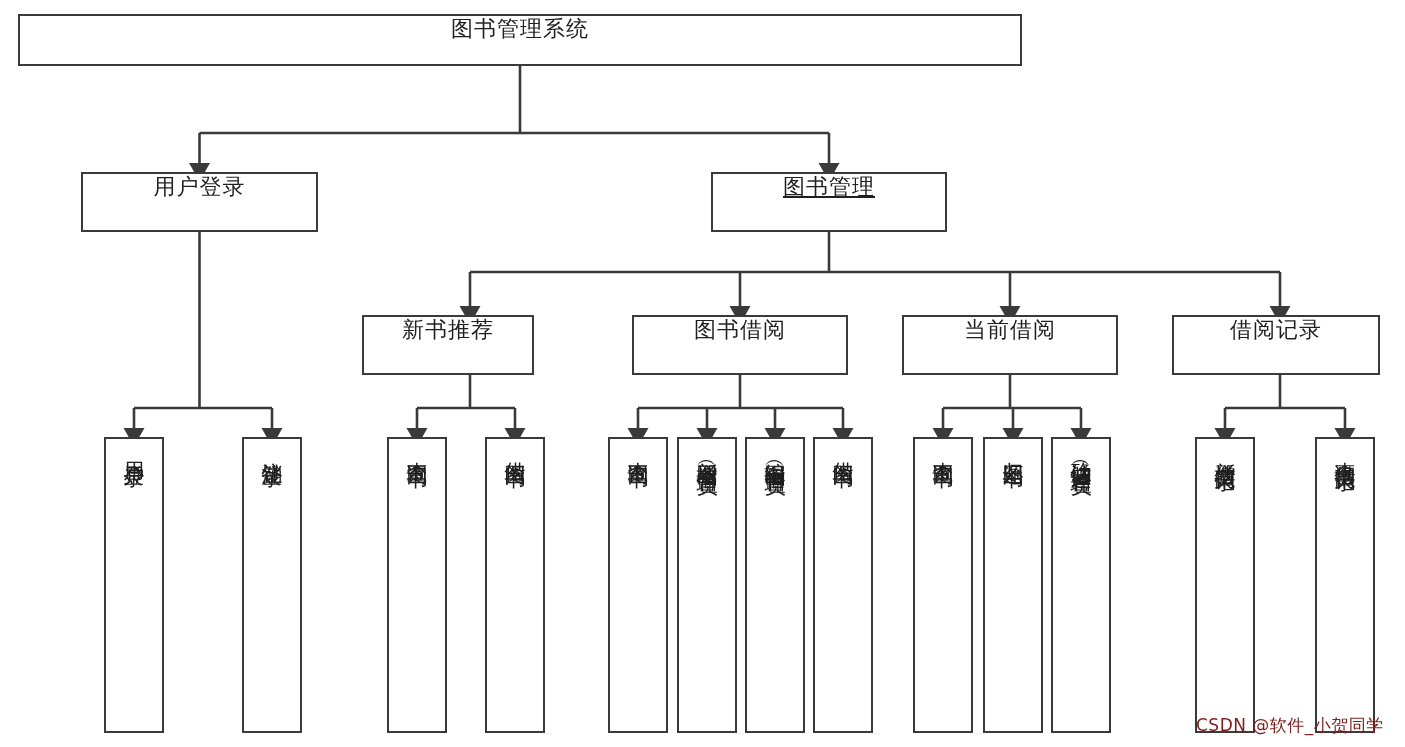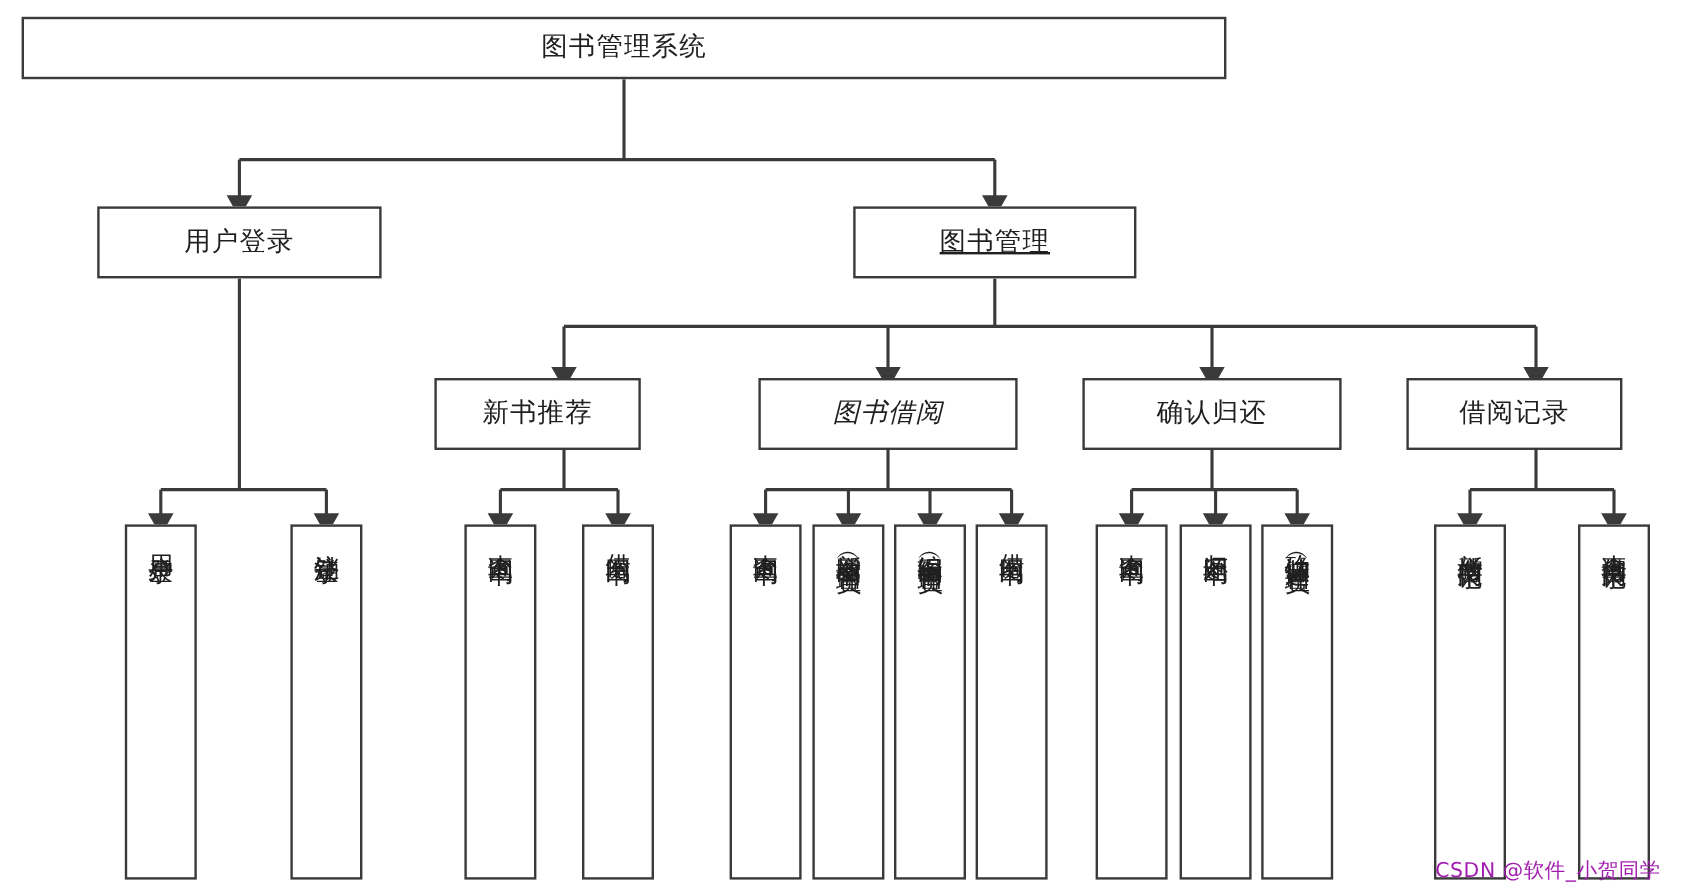--- a/index.html
+++ b/index.html
@@ -24,21 +24,20 @@
     top: 0;
     width: 1405px;
     height: 747px;
   }
   .node-box {
     position: absolute;
     box-sizing: border-box;
     border: 2px solid #3a3a3a;
     background: #ffffff;
     display: flex;
-    align-items: center;
     justify-content: center;
     color: #1f1f1f;
   }
   .node-box.horizontal {
     font-size: 22px;
     line-height: 1.2;
     letter-spacing: 1px;
     white-space: nowrap;
   }
   .node-box.vertical {
@@ -51,21 +50,21 @@
     text-orientation: upright;
     font-size: 21px;
     line-height: 1.15;
     letter-spacing: 2px;
     white-space: nowrap;
     color: #1f1f1f;
   }
   .watermark {
     position: absolute;
     font-size: 17px;
-    color: #a21caf;
+    color: #7f1d1d;
     letter-spacing: 0.5px;
     white-space: nowrap;
     pointer-events: none;
   }
 </style>
 </head>
 <body>
 
 <div id="diagram-root">
 
@@ -118,27 +117,27 @@
       </div>
       <div class="node-box horizontal" style="left: 81px; top: 172px; width: 237px; height: 60px;">
         <span>用户登录</span>
       </div>
       <div class="node-box horizontal" style="left: 711px; top: 172px; width: 236px; height: 60px; text-decoration: underline;">
         <span>图书管理</span>
       </div>
       <div class="node-box horizontal" style="left: 362px; top: 315px; width: 172px; height: 60px;">
         <span>新书推荐</span>
       </div>
-      <div class="node-box horizontal" style="left: 632px; top: 315px; width: 216px; height: 60px; font-style: italic;">
+      <div class="node-box horizontal" style="left: 632px; top: 315px; width: 216px; height: 60px;">
         <span>图书借阅</span>
       </div>
       <div class="node-box horizontal" style="left: 902px; top: 315px; width: 216px; height: 60px;">
-        <span>确认归还</span>
+        <span>当前借阅</span>
       </div>
-      <div class="node-box horizontal" style="left: 1172px; top: 315px; width: 180px; height: 60px;">
+      <div class="node-box horizontal" style="left: 1172px; top: 315px; width: 208px; height: 60px;">
         <span>借阅记录</span>
       </div>
       <div class="node-box vertical" style="left: 104px; top: 437px; width: 60px; height: 296px;">
         <span class="vtext">用户登录</span>
       </div>
       <div class="node-box vertical" style="left: 242px; top: 437px; width: 60px; height: 296px;">
         <span class="vtext">注销登录</span>
       </div>
       <div class="node-box vertical" style="left: 387px; top: 437px; width: 60px; height: 296px;">
         <span class="vtext">查询图书</span>

